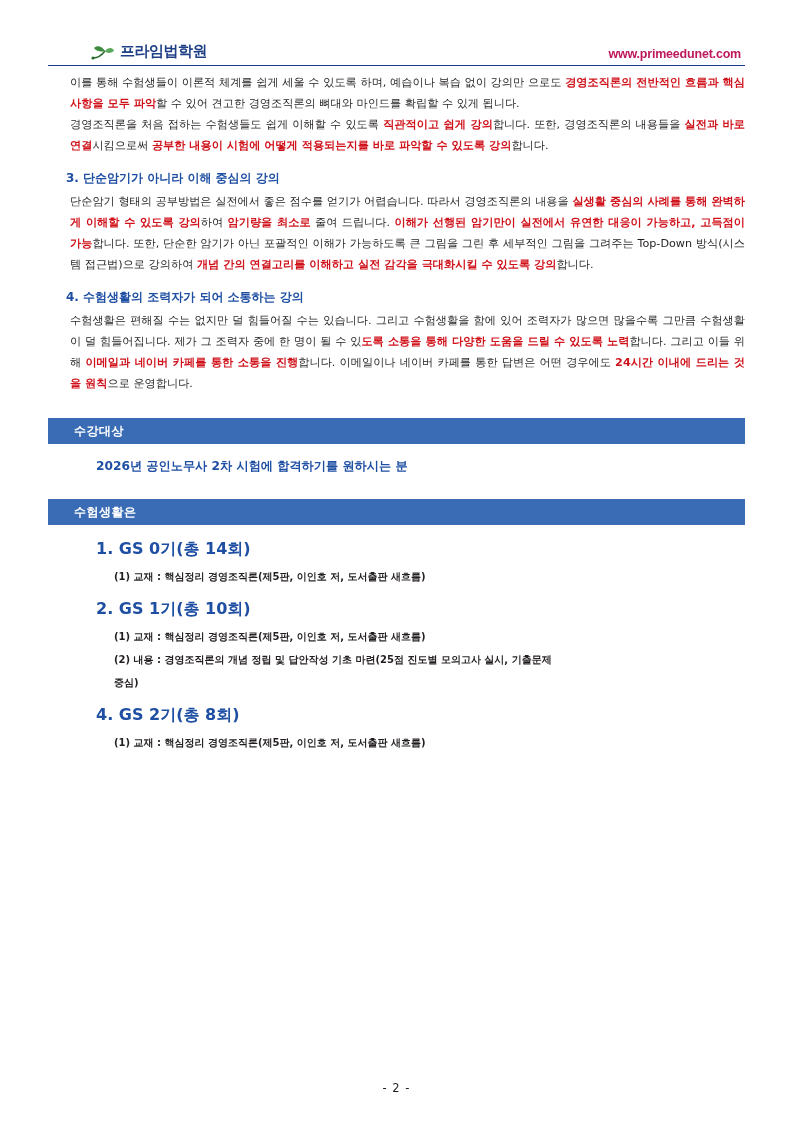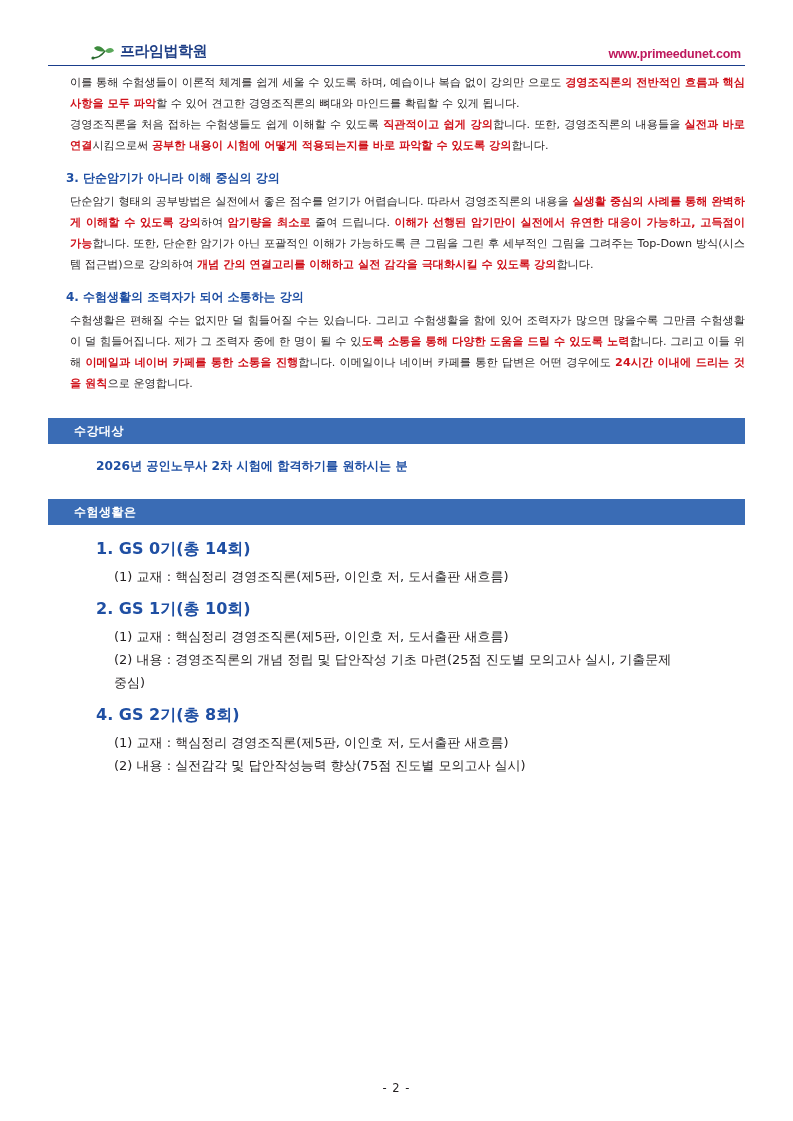--- a/index.html
+++ b/index.html
@@ -109,26 +109,27 @@
   .sched-title {
     font-family: "DejaVu Sans", sans-serif;
     font-size: 16px;
     font-weight: bold;
     color: #1f4fa3;
     padding-left: 48px;
     margin: 12px 0 6px 0;
   }
   .sched-line {
     font-family: "DejaVu Sans", sans-serif;
-    font-size: 13px;
+    font-size: 10px;
     color: #231f20;
     padding-left: 68px;
     line-height: 21px;
     margin: 0 0 2px 0;
     text-indent: -2px;
+    font-weight: bold;
   }
   
   .page-footer {
     position: absolute;
     left: 0;
     right: 0;
     bottom: 26px;
     text-align: center;
     font-family: "DejaVu Sans", sans-serif;
     font-size: 11.5px;
@@ -193,18 +194,17 @@
   <div class="sched-item">
     <div class="sched-title">2. GS 1기(총 10회)</div>
     <div class="sched-line">(1) 교재 : 핵심정리 경영조직론(제5판, 이인호 저, 도서출판 새흐름)</div>
     <div class="sched-line">(2) 내용 : 경영조직론의 개념 정립 및 답안작성 기초 마련(25점 진도별 모의고사 실시, 기출문제</div>
     <div class="sched-line">중심)</div>
   </div>
 
   <div class="sched-item">
     <div class="sched-title">4. GS 2기(총 8회)</div>
     <div class="sched-line">(1) 교재 : 핵심정리 경영조직론(제5판, 이인호 저, 도서출판 새흐름)</div>
-    <div class="sched-line">(2) 내용 : 실전감각 및 답안작성능력 향상(75점 진도별 모의고사 실시)</div>
   </div>
 
 
   <div class="page-footer">- 2 -</div>
 </div>
 
 </body></html>

